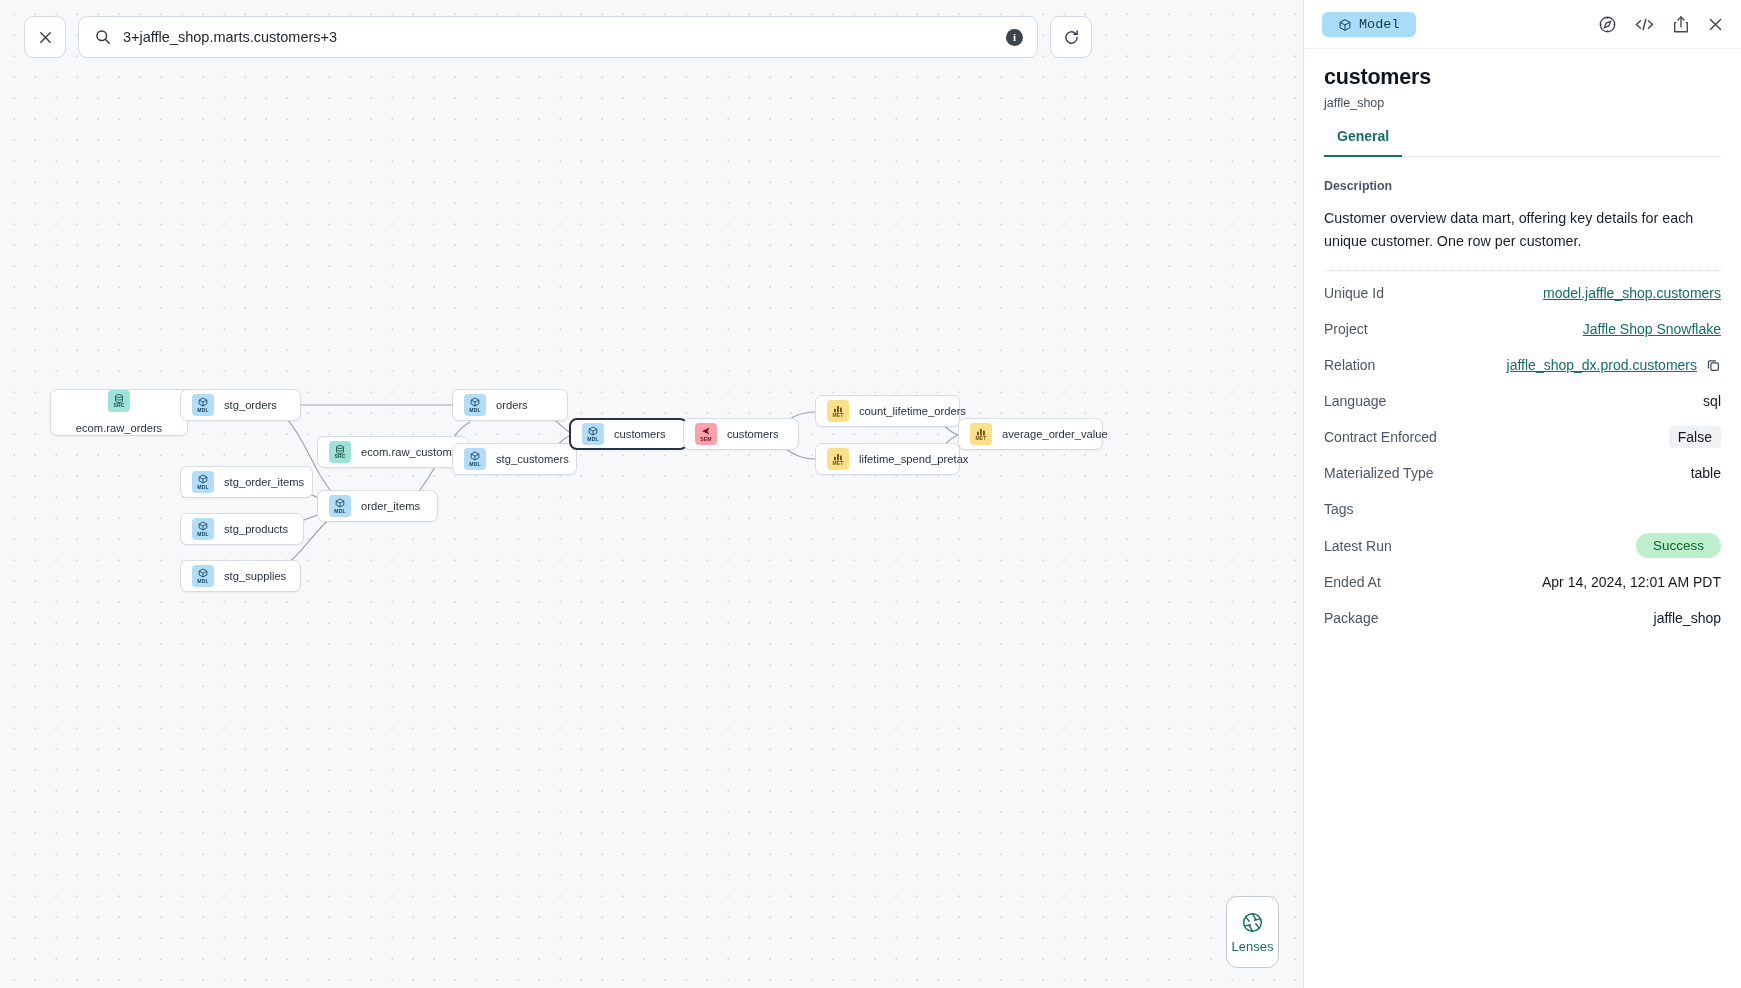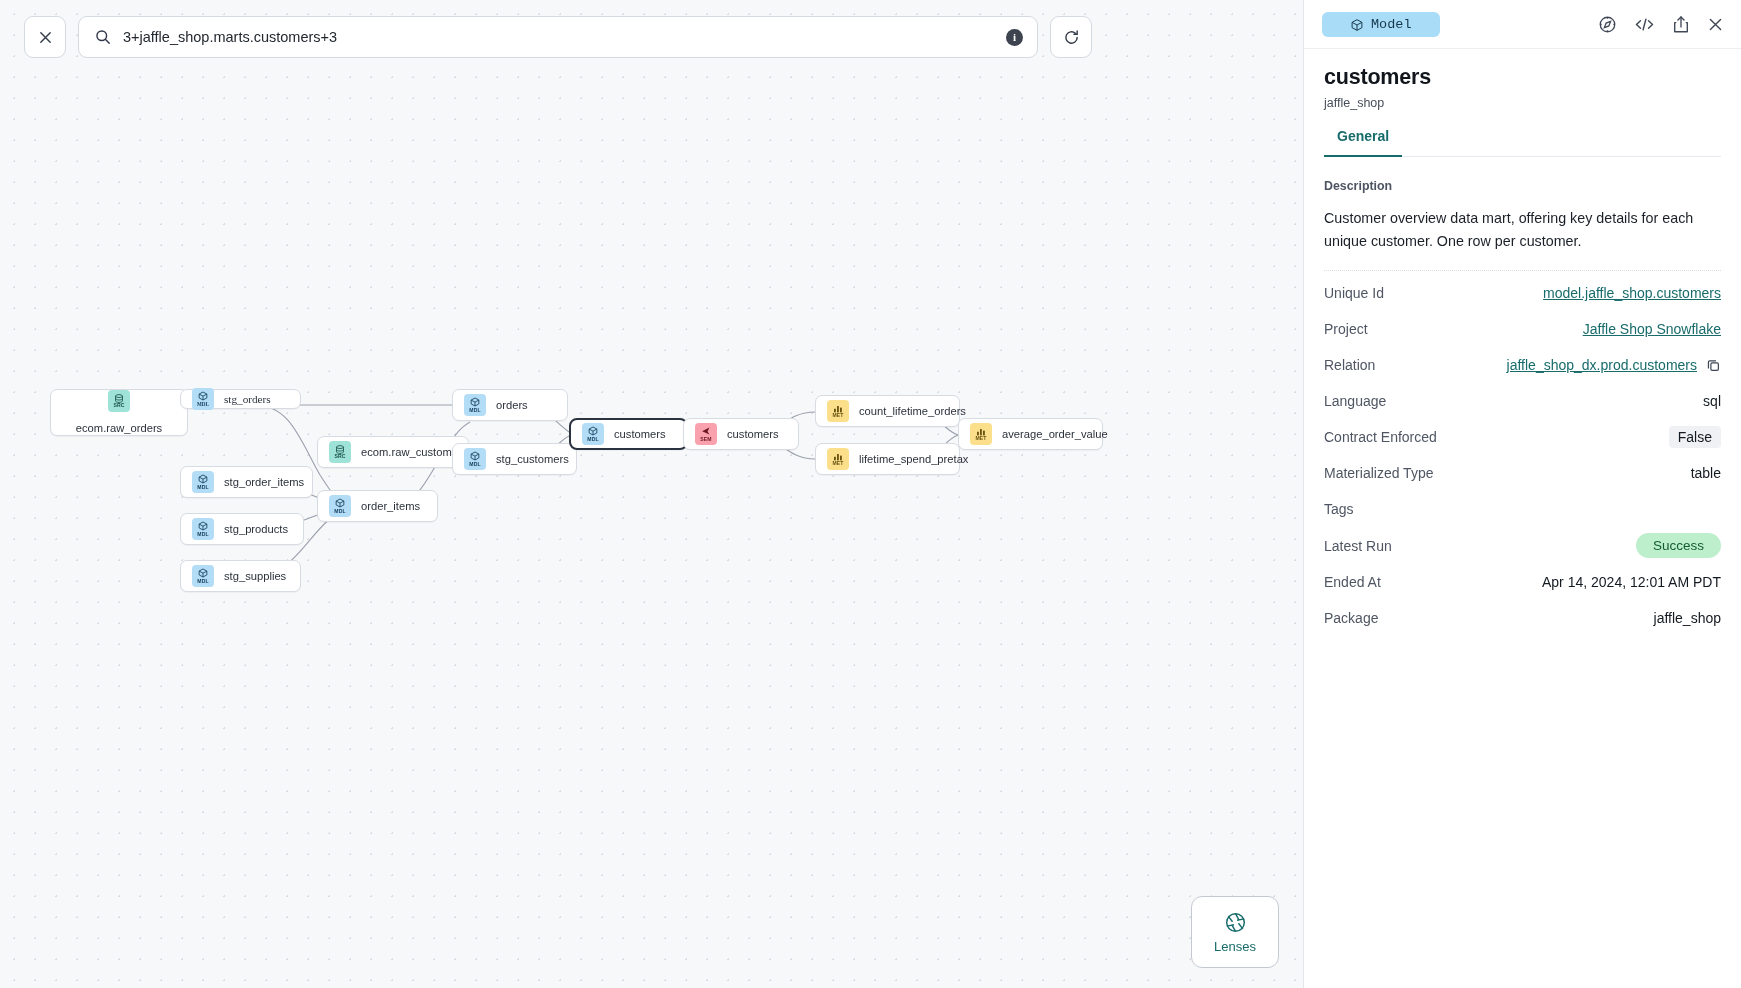--- a/index.html
+++ b/index.html
@@ -106,21 +106,21 @@
   .node-label {
     font-size: 11.2px; color: #2b313b;
     white-space: nowrap;
   }
   svg.edges { position:absolute; inset:0; width:100%; height:100%; z-index:1; pointer-events:none; }
 
   
   .lenses {
     position: absolute;
     right: 24px; bottom: 20px;
-    width: 88px; height: 72px;
+    width: 53px; height: 72px;
     background: #fff;
     border: 1px solid #c5cad2;
     border-radius: 11px;
     display: flex; flex-direction: column;
     align-items: center; justify-content: center;
     gap: 5px;
     color: #176b6b;
     cursor: pointer; z-index: 15;
   }
   .lenses .lbl { font-size: 13px; color: #176b6b; }
@@ -134,21 +134,21 @@
   }
   .panel-top {
     display: flex; align-items: center;
     justify-content: space-between;
     padding: 12px 17px 11px 18px;
     border-bottom: 1px solid #eceef2;
   }
   .chip {
     background: #a8dcf7;
     border-radius: 6px;
-    padding: 5px 28px;
+    padding: 5px 16px;
     display: flex; align-items: center; gap: 7px;
     font-size: 13.5px; color: #17384d;
     font-family: "Liberation Mono", monospace;
     cursor: pointer;
   }
   .panel-icons { display: flex; align-items: center; gap: 17px; color: #3f4755; }
   .panel-icons > span { cursor: pointer; display:flex; }
 
   .panel-title-wrap { padding: 16px 20px 0 20px; }
   .panel-title { font-size: 21.5px; font-weight: 700; color: #11151c; letter-spacing: -.2px; }
@@ -258,21 +258,21 @@
           <div class="badge src">
             <svg width="10" height="9" viewBox="0 0 14 13" fill="none" stroke="currentColor" stroke-width="1.2">
               <ellipse cx="7" cy="3" rx="5" ry="2.1"></ellipse>
               <path d="M2 3v7c0 1.2 2.2 2.1 5 2.1s5-.9 5-2.1V3"></path>
               <path d="M2 6.6c0 1.2 2.2 2.1 5 2.1s5-.9 5-2.1"></path>
             </svg>
             <span class="bl">SRC</span>
           </div>
           <span class="node-label">ecom.raw_orders</span>
         </div>
-        <div class="node" style="left: 180px; top: 389px; width: 121px; height: 20px; font-family: Liberation Serif, serif;">
+        <div class="node" style="left: 180px; top: 389px; width: 121px; height: 32px;">
           <div class="badge mdl">
             <svg width="10" height="10" viewBox="0 0 14 14" fill="none" stroke="currentColor" stroke-width="1.2" stroke-linejoin="round">
               <path d="M7 1.4 12.4 4.3 12.4 9.7 7 12.6 1.6 9.7 1.6 4.3 Z"></path>
               <path d="M1.6 4.3 7 7.2 12.4 4.3M7 7.2V12.6"></path>
             </svg>
             <span class="bl">MDL</span>
           </div>
           <span class="node-label">stg_orders</span>
         </div>
         <div class="node" style="left: 180px; top: 466px; width: 133px; height: 32px;">

